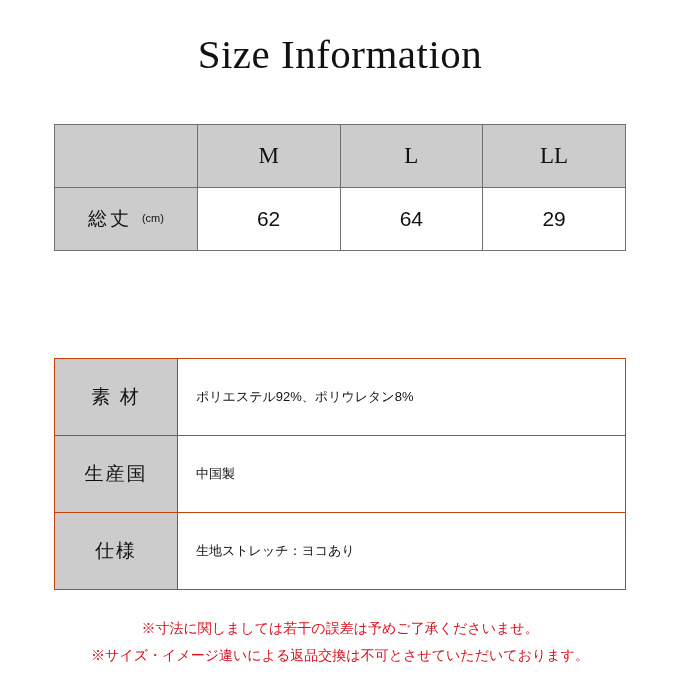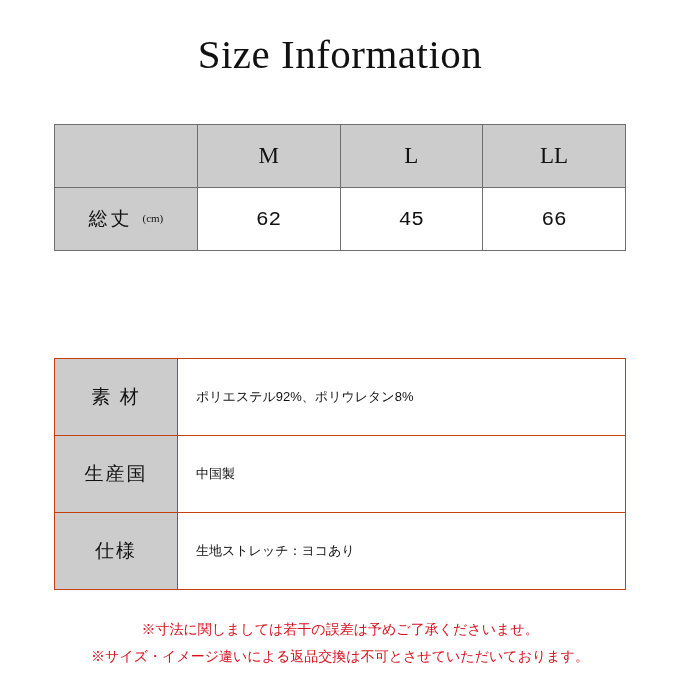--- a/index.html
+++ b/index.html
@@ -60,39 +60,38 @@
   .size-table .rowlabel {
     background: #cccccc;
     font-size: 19px;
     text-align: center;
     color: #111;
     position: relative;
   }
   .size-table .val {
     background: #ffffff;
     font-size: 21px;
-    font-family: Liberation Mono, monospace;
+    font-family: Liberation Sans, sans-serif;
     color: #111;
   }
   .lbl-wrap {
     display: inline-flex;
     align-items: flex-end;
     justify-content: center;
     gap: 10px;
     line-height: 1;
   }
   .lbl-main { font-size: 19px; letter-spacing: 3px; }
   .lbl-sub {
     font-size: 11px;
     display: inline-flex;
     flex-direction: column;
     align-items: center;
     line-height: 1.25;
     padding-bottom: 2px;
-    font-family: Liberation Serif, serif;
   }
   .lbl-sub .half { font-size: 12px; }
 
   
   .spec-table {
     position: absolute;
     left: 54px;
     top: 358px;
     width: 572px;
     border-collapse: collapse;
@@ -123,20 +122,21 @@
   
   .notes {
     position: absolute;
     left: 0;
     right: 0;
     top: 616px;
     text-align: center;
     color: #d8111e;
     font-size: 14px;
     line-height: 1.9;
+    font-family: Liberation Serif, serif;
   }
   .notes div { white-space: nowrap; }
 </style>
 </head>
 <body>
 
 <div class="page">
 
   <div class="title">Size Information</div>
 
@@ -152,22 +152,22 @@
         <td class="rowlabel">
           <span class="lbl-wrap">
             <span class="lbl-main">総丈</span>
             <span class="lbl-sub">
               <span class="half"></span>
               <span>(cm)</span>
             </span>
           </span>
         </td>
         <td class="val">62</td>
-        <td class="val">45</td>
-        <td class="val">66</td>
+        <td class="val">64</td>
+        <td class="val">29</td>
       </tr>
     </tbody>
   </table>
 
   <table class="spec-table">
     <tbody>
       <tr>
         <td class="k">素 材</td>
         <td class="v">ポリエステル92%、ポリウレタン8%</td>
       </tr>

